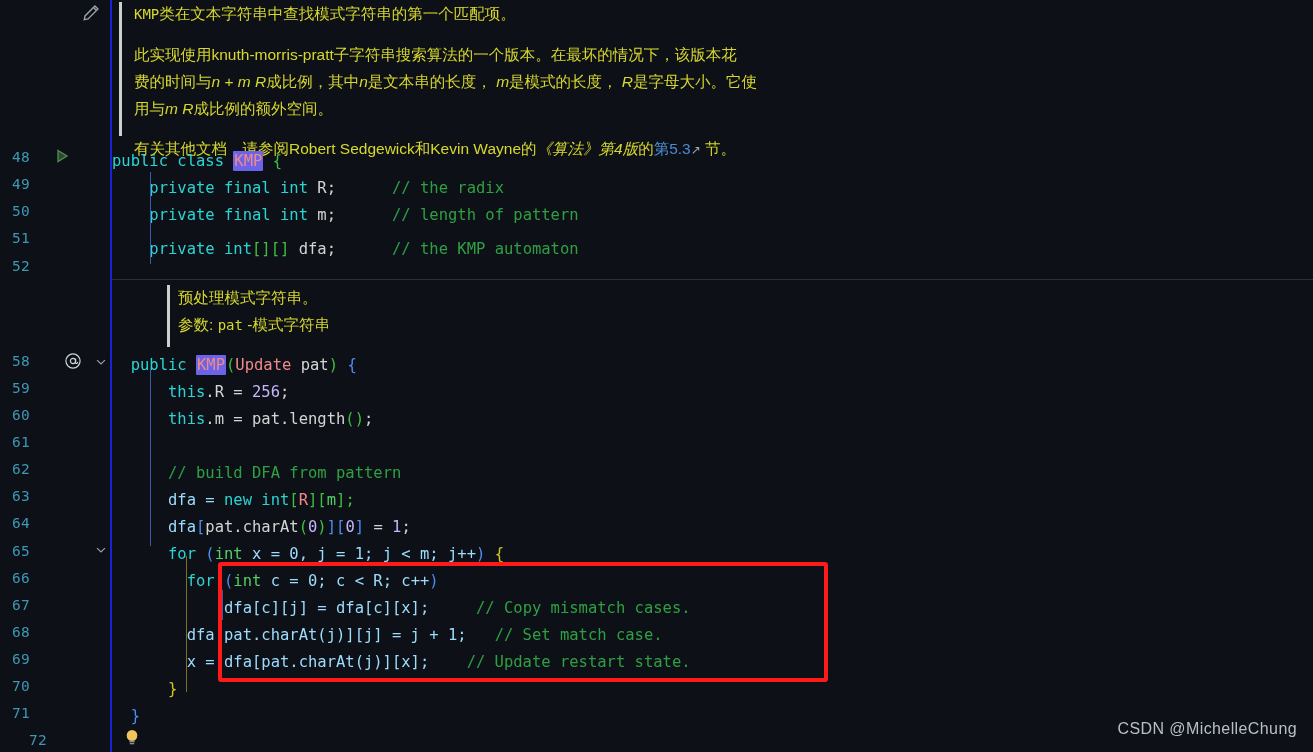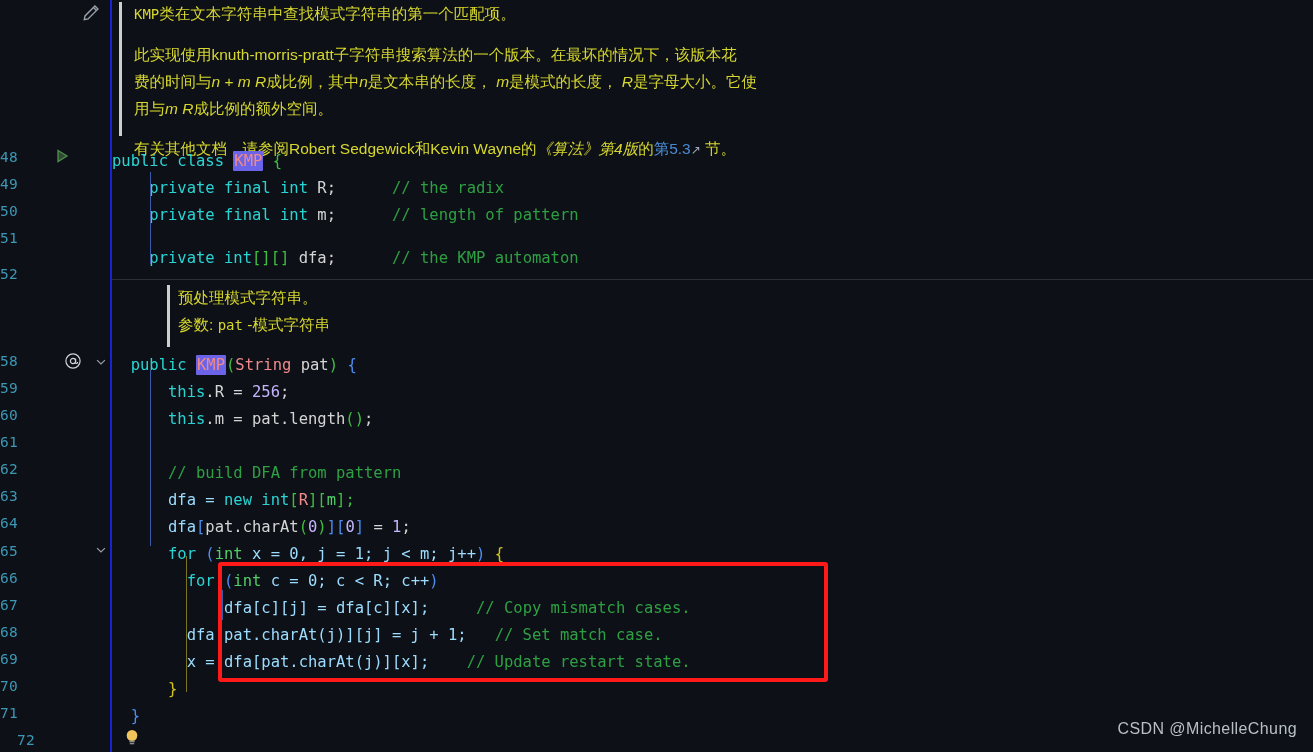--- a/index.html
+++ b/index.html
@@ -16,21 +16,21 @@
   }
 
   
   .gutter {
     position:absolute; left:0; top:0;
     width:110px; height:752px;
     background:#0d1117;
   }
   .ln {
     position:absolute; left:0; width:42px;
-    text-align:left;
+    text-align:center;
     font-family:"DejaVu Sans Mono", monospace;
     font-size:14.5px;
     color:#3d97b5;
     letter-spacing:0.2px;
   }
   .g-icon {
     position:absolute;
     display:flex; align-items:center; justify-content:center;
   }
 
@@ -169,21 +169,21 @@
         <ellipse cx="8" cy="7.5" rx="5.3" ry="5.6" fill="#f2c55c"></ellipse>
         <rect x="5.3" y="12.6" width="5.4" height="1.6" fill="#8b8b8b"></rect>
         <rect x="5.8" y="14.8" width="4.4" height="1.5" fill="#8b8b8b"></rect>
       </svg>
     </div>
 
     <div class="ln" style="top:149px;">48</div>
     <div class="ln" style="top:176px;">49</div>
     <div class="ln" style="top:203px;">50</div>
     <div class="ln" style="top:230px;">51</div>
-    <div class="ln" style="top:258px;margin-top:8px;">52</div>
+    <div class="ln" style="top:258px;">52</div>
 
     <div class="ln" style="top:353px;">58</div>
     <div class="ln" style="top:380px;">59</div>
     <div class="ln" style="top:407px;">60</div>
     <div class="ln" style="top:434px;">61</div>
     <div class="ln" style="top:461px;">62</div>
     <div class="ln" style="top:488px;">63</div>
     <div class="ln" style="top:515px;">64</div>
     <div class="ln" style="top:543px;">65</div>
     <div class="ln" style="top:570px;">66</div>
@@ -210,25 +210,25 @@
   </div>
 
   <div class="code">
 
     <div class="cline" style="top:148px;"><span class="kw">public</span> <span class="kw">class</span> <span class="sel">KMP</span> <span class="brc-grn">{</span></div>
 
     <div class="cline" style="top:175px;">    <span class="kw">private final int</span> <span class="ident">R;</span>      <span class="cmt">// the radix</span></div>
 
     <div class="cline" style="top:202px;">    <span class="kw">private final int</span> <span class="ident">m;</span>      <span class="cmt">// length of pattern</span></div>
 
-    <div class="cline" style="top:245px;">    <span class="kw">private int</span><span class="brc-grn">[][]</span> <span class="ident">dfa;</span>      <span class="cmt">// the KMP automaton</span></div>
+    <div class="cline" style="top:236px;">    <span class="kw">private int</span><span class="brc-grn">[][]</span> <span class="ident">dfa;</span>      <span class="cmt">// the KMP automaton</span></div>
 
     <div class="cline" style="top:256px;"></div>
 
-    <div class="cline" style="top:352px;">  <span class="kw">public</span> <span class="sel">KMP</span><span class="brc-grn">(</span><span class="cls">String</span> <span class="ident">pat</span><span class="brc-grn">)</span> <span class="brc-blu">{</span></div>
+    <div class="cline" style="top:352px;">  <span class="kw">public</span> <span class="sel">KMP</span><span class="brc-grn">(</span><span class="cls">Update</span> <span class="ident">pat</span><span class="brc-grn">)</span> <span class="brc-blu">{</span></div>
 
     <div class="cline" style="top:379px;">      <span class="kw">this</span><span class="ident">.R = </span><span class="num">256</span><span class="ident">;</span></div>
 
     <div class="cline" style="top:406px;">      <span class="kw">this</span><span class="ident">.m = pat.length</span><span class="brc-grn">()</span><span class="ident">;</span></div>
 
     <div class="cline" style="top:433px;"></div>
 
     <div class="cline" style="top:460px;">      <span class="cmt">// build DFA from pattern</span></div>
 
     <div class="cline" style="top:487px;">      <span class="var">dfa = </span><span class="kw">new</span> <span class="kw">int</span><span class="brc-grn">[</span><span class="cls">R</span><span class="brc-grn">][</span><span class="typ2">m</span><span class="brc-grn">];</span></div>

